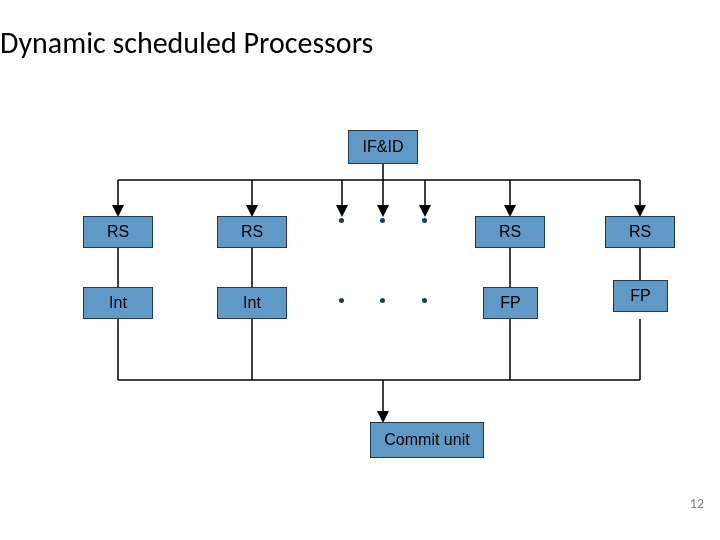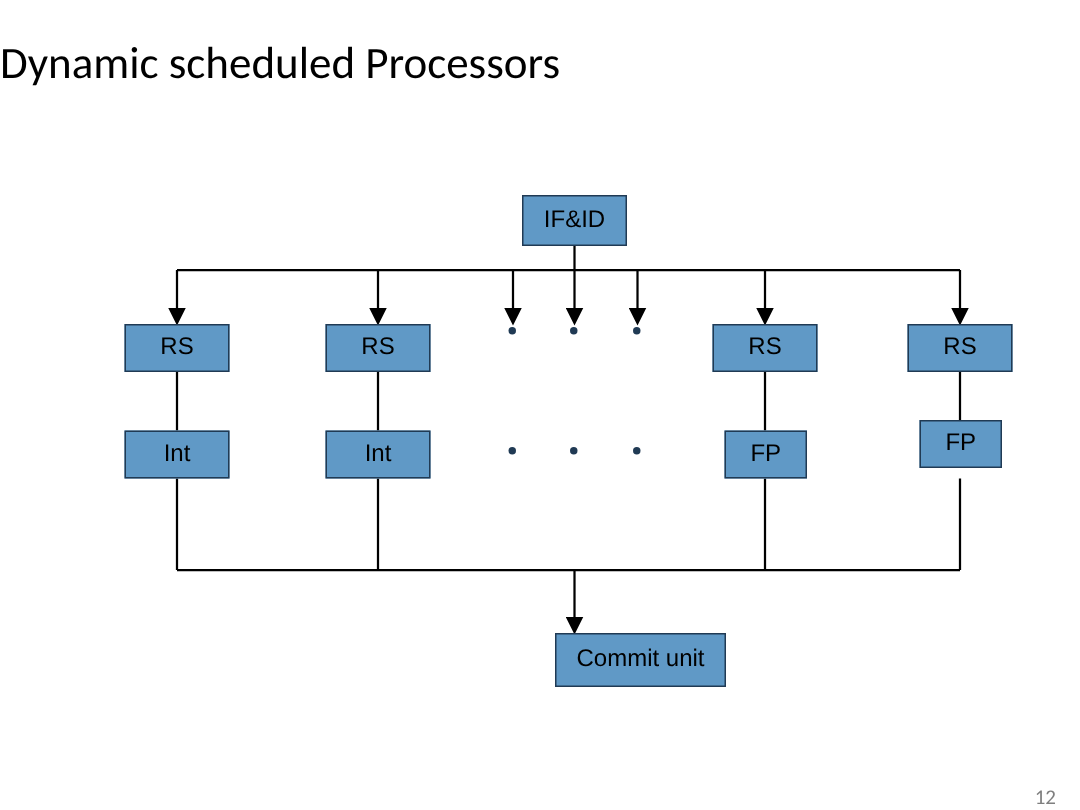--- a/index.html
+++ b/index.html
@@ -34,21 +34,21 @@
   .dot {
     position: absolute;
     width: 5px;
     height: 5px;
     background: #203a54;
     border-radius: 50%;
   }
   .page-num {
     position: absolute;
     right: 16px;
-    bottom: 0;
+    bottom: 28px;
     font-size: 14px;
     color: #7f7f7f;
     font-family: Calibri, Arial, sans-serif;
   }
   svg.wires {
     position: absolute;
     left: 0;
     top: 0;
     width: 720px;
     height: 540px;

